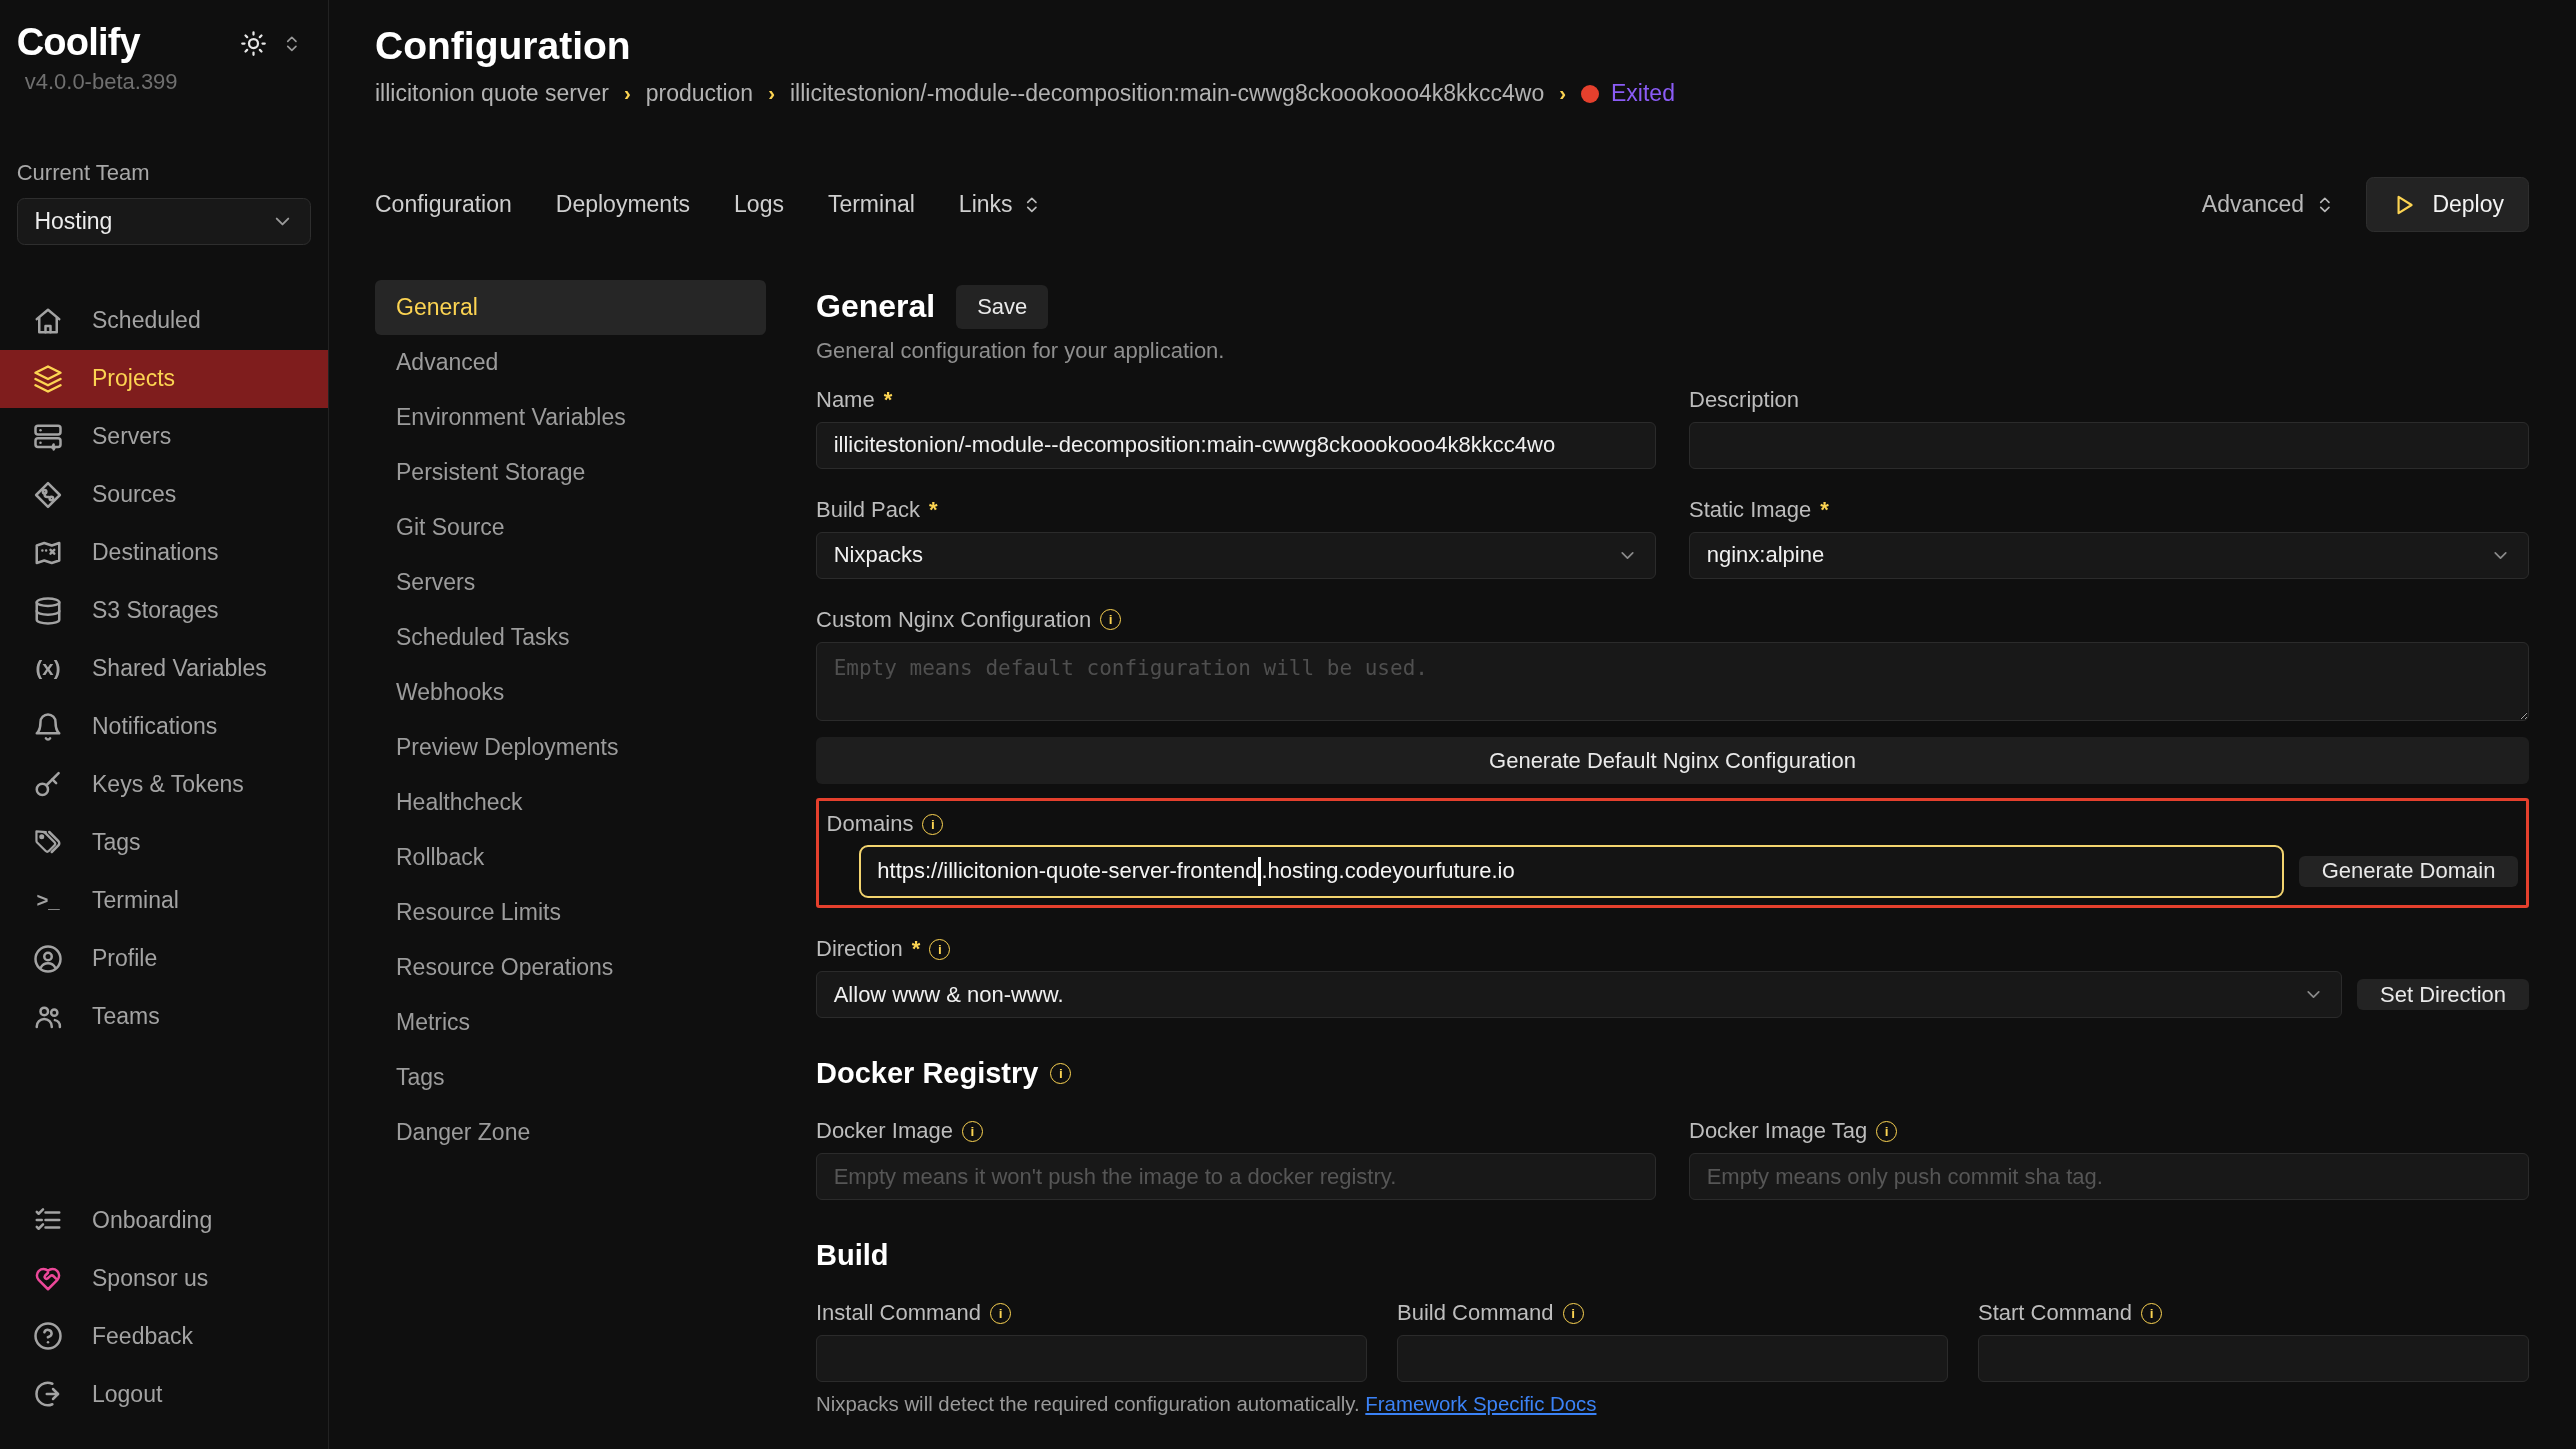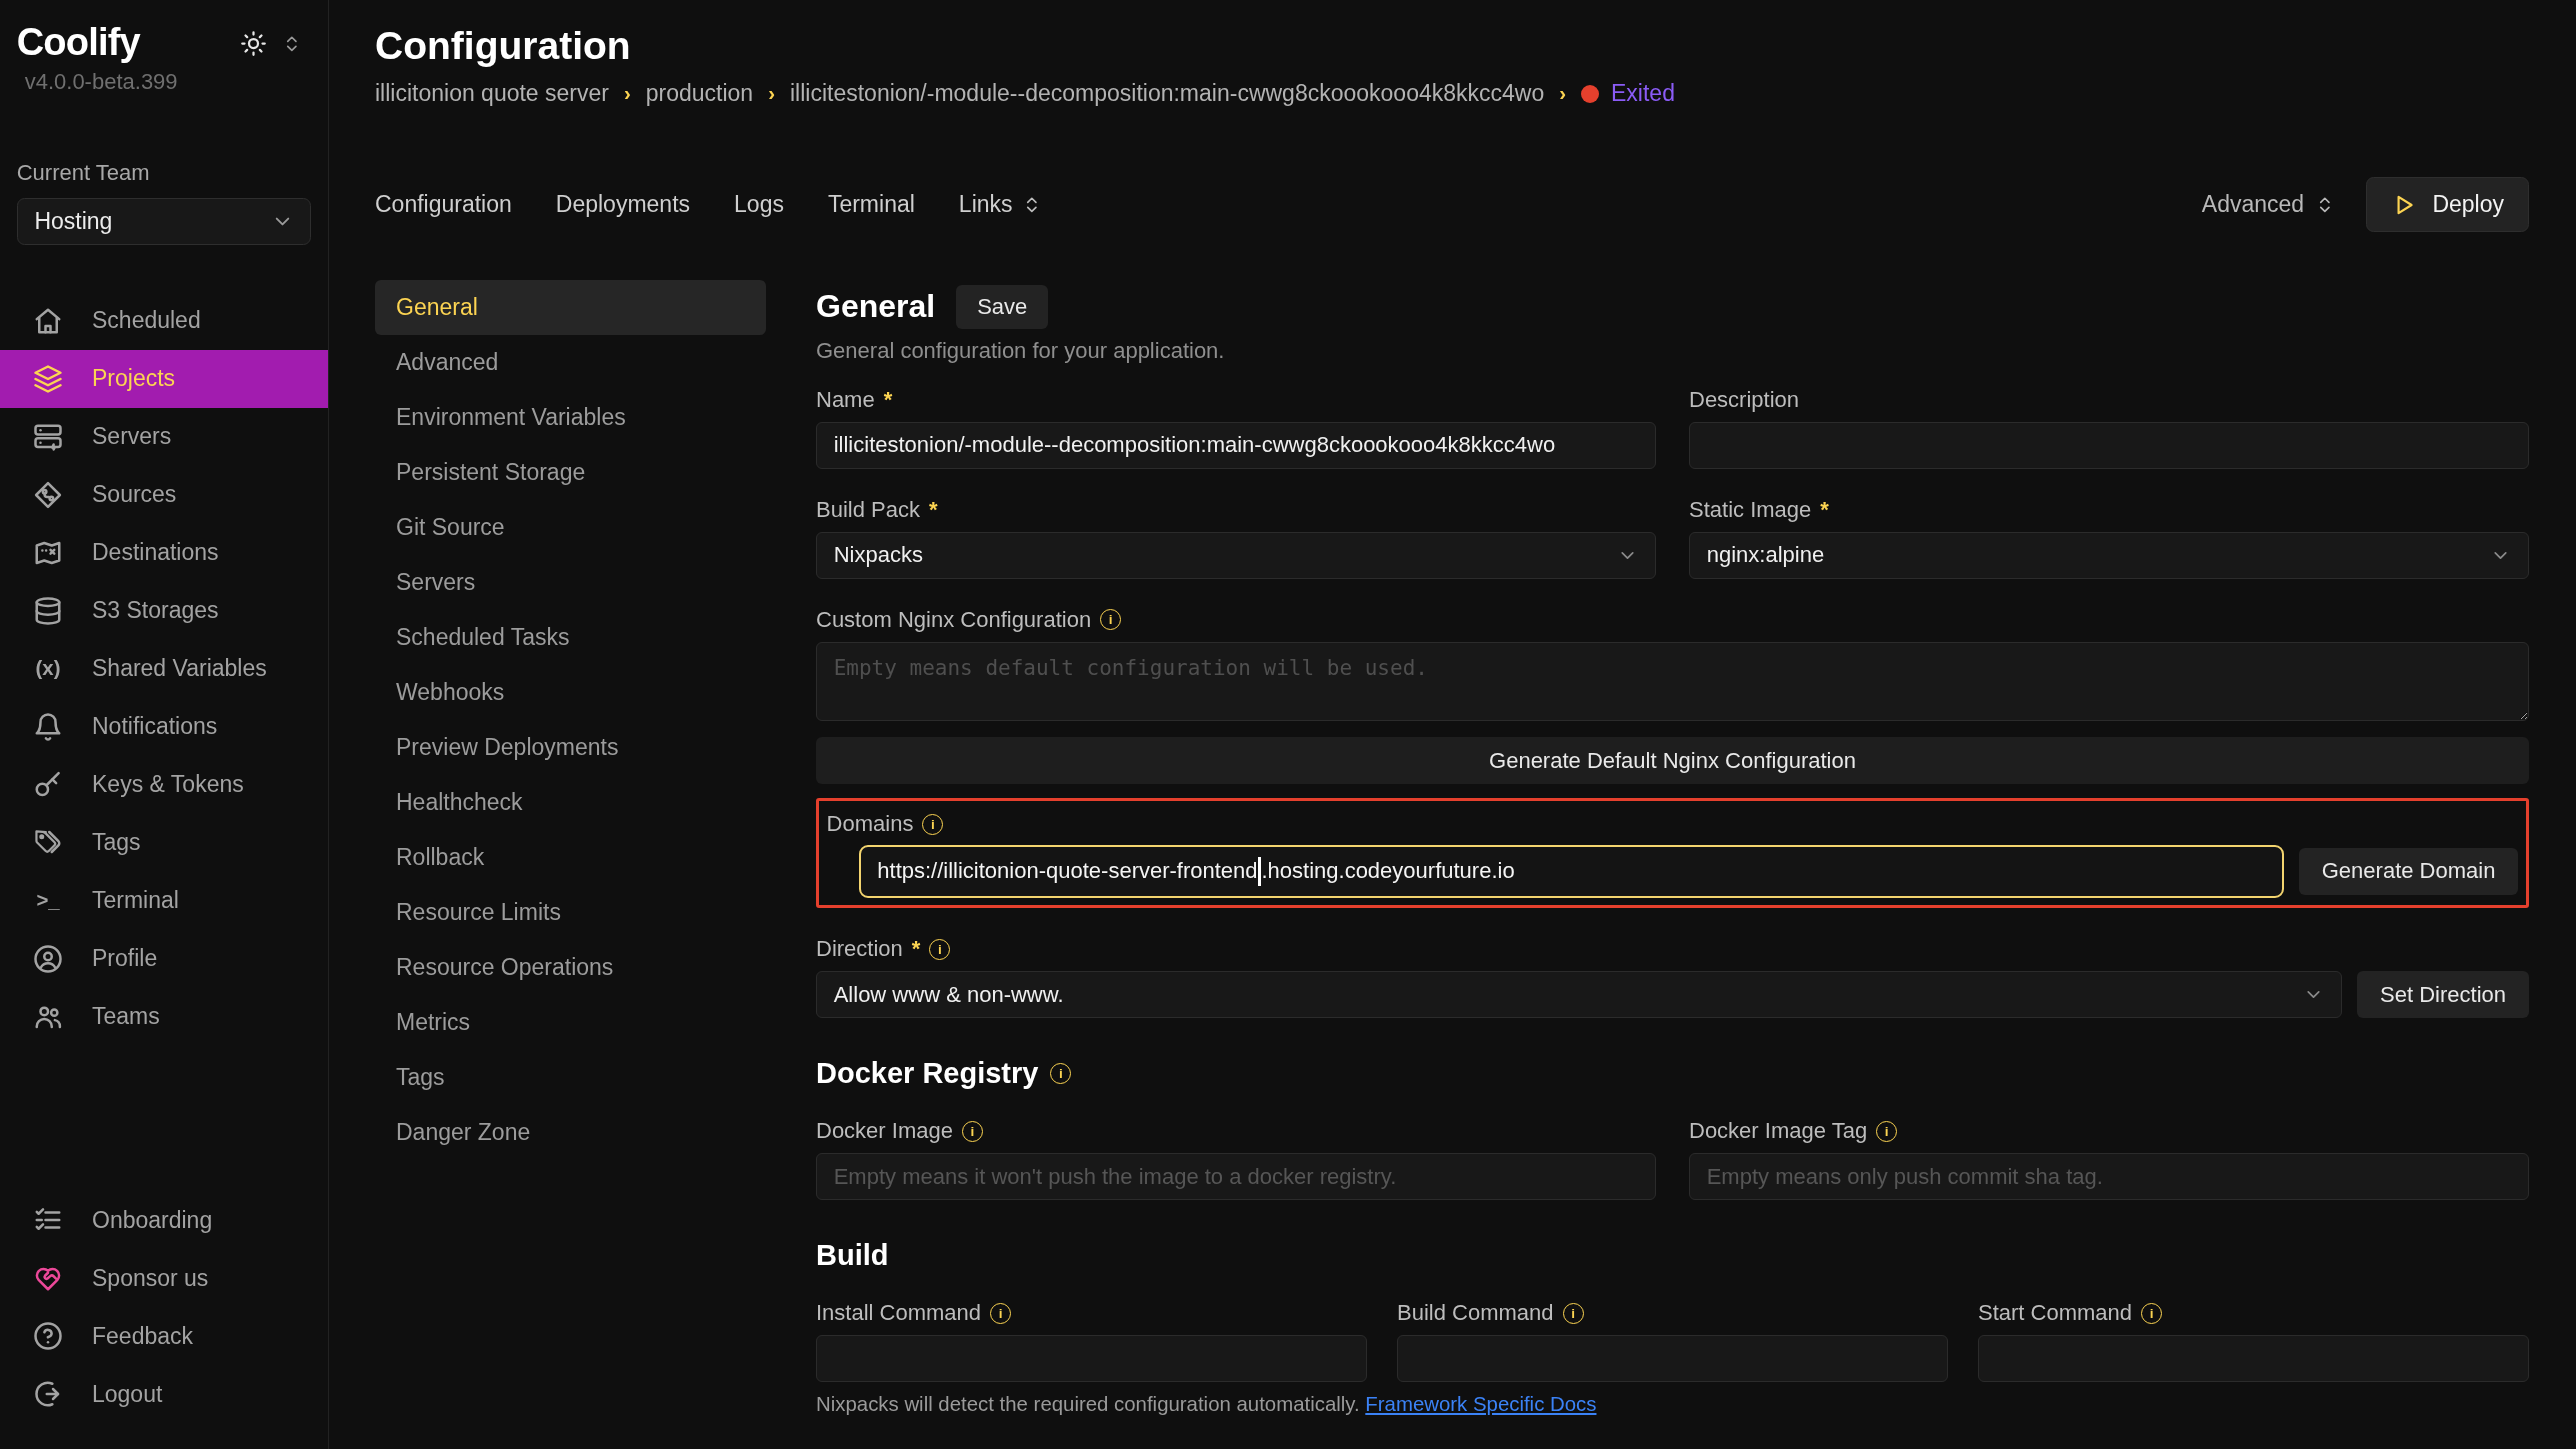--- a/index.html
+++ b/index.html
@@ -28,21 +28,21 @@
     padding: 0 16.7px; font-size: 23px; color: #ececec; cursor: pointer;
   }
   .team-select svg { color: #9a9a9a; }
   .side-nav { margin-top: 47px; display: flex; flex-direction: column; }
   .nav-item {
     display: flex; align-items: center; gap: 29px; height: 58px; padding-left: 33px;
     font-size: 23px; color: #a3a3a3; cursor: pointer; white-space: nowrap;
   }
   .nav-item svg { width: 30px; height: 30px; flex: none; }
   .nav-item .icon-text { width: 30px; text-align: center; font-weight: 700; font-size: 20.4px; flex: none; }
-  .nav-item.active { background: #a21caf; color: #fcd452; }
+  .nav-item.active { background: #7f1d1d; color: #fcd452; }
   .nav-item.sponsor svg { color: #ec4899; }
   .side-footer { margin-top: auto; display: flex; flex-direction: column; }
 
   
   .main { position: absolute; left: 330px; top: 0; right: 0; height: 1449px; padding: 23px 47px 0 45px; }
   .page-title { font-size: 39px; line-height: 45px; font-weight: 700; color: #ffffff; }
   .breadcrumb { display: flex; align-items: center; gap: 15px; margin-top: 12px; font-size: 23px; color: #b3b3b3; }
   .crumb { white-space: nowrap; cursor: pointer; }
   .crumb-sep { color: #fcd452; font-weight: 700; font-size: 20.4px; }
   .status { display: flex; align-items: center; gap: 12px; }
@@ -111,21 +111,21 @@
 
   .domains-box { margin-top: 13.6px; border: 3px solid #e5402d; border-radius: 3px; padding: 6px 7.6px 7.6px; }
   .domains-box .f-label { margin: 4.5px 0 7.6px; }
   .domains-row { display: flex; gap: 15px; align-items: center; }
   .fake-input {
     flex: 1; height: 53px; background: #141414; border: 2.3px solid #f3d46f; border-radius: 9px;
     display: flex; align-items: center; padding: 0 16.7px; font-size: 22px; color: #f5f5f5;
     white-space: nowrap; overflow: hidden; cursor: text; margin-left: 32px;
   }
   .caret { width: 2.3px; height: 29px; background: #ffffff; margin: 0 0.8px; flex: none; }
-  .side-btn { flex: none; height: 47px; padding: 0 23px; }
+  .side-btn { flex: none; height: 31px; padding: 0 23px; }
 
   .inline-row { display: flex; gap: 15px; align-items: center; }
   .inline-row .select { flex: 1; }
 
   .section-h { display: flex; align-items: center; gap: 12px; margin-top: 39px; font-size: 29px; font-weight: 700; color: #ffffff; }
   .note { margin-top: 10.6px; font-size: 20.4px; color: #9a9a9a; }
   .note a { color: #3b82f6; text-decoration: underline; cursor: pointer; }
   .dir-label { margin-top: 33px; }
 </style>
 </head>

